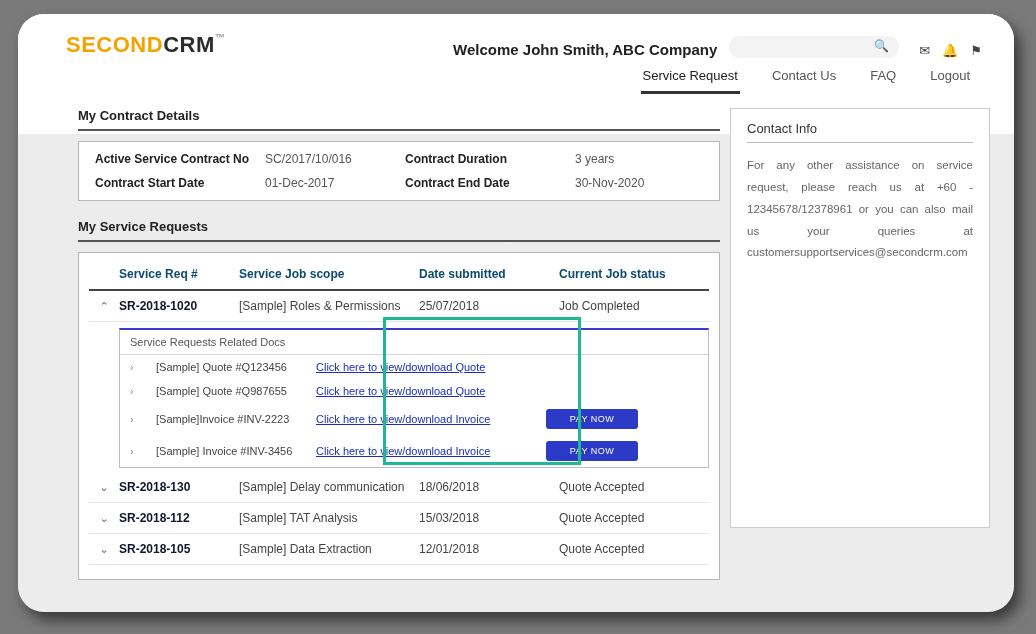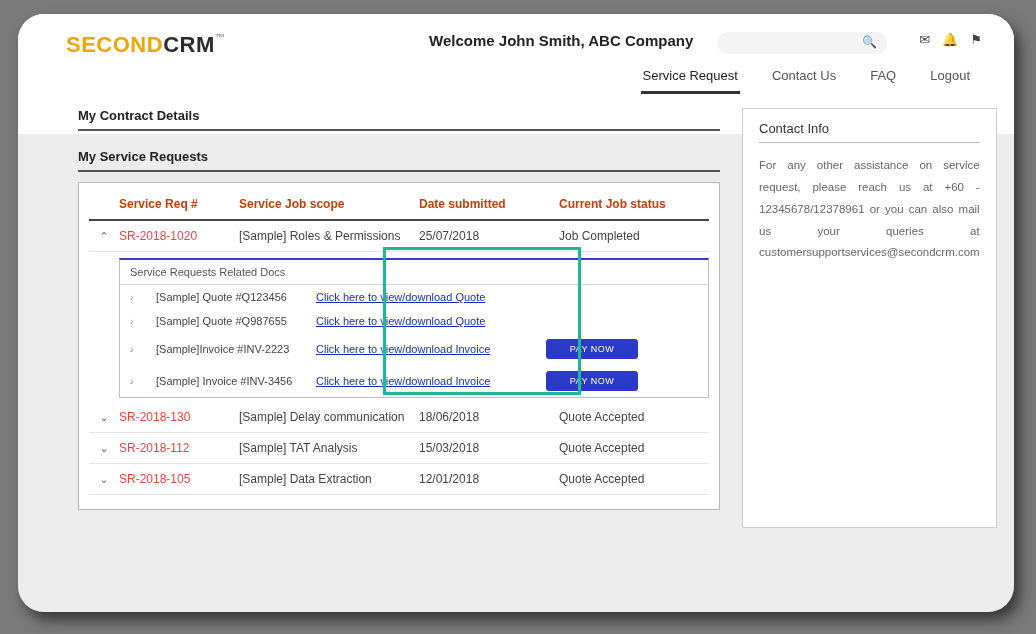--- a/index.html
+++ b/index.html
@@ -23,23 +23,23 @@
     overflow: hidden;
   }
   .inner {
     position: absolute;
     left: 0; top: 0; right: 0; bottom: 0;
     background: linear-gradient(#fff 0 120px, rgba(200,200,200,0.35) 120px 100%);
   }
   
   .header {
     display: flex;
-    align-items: flex-start;
+    align-items: flex-end;
     padding: 18px 32px 2px 48px;
-    gap: 24px;
+    gap: 12px;
   }
   .logo { font-weight: 800; font-size: 22px; letter-spacing: .5px; }
   .logo .p1 { color: #f0a400; }
   .logo .p2 { color: #2c2c2c; }
   .logo .tm { font-size: 10px; color:#999; vertical-align: top;}
   .welcome {
     margin-left: auto;
     font-weight: 700;
     font-size: 15px;
     color: #222;
@@ -63,21 +63,21 @@
   .nav {
     display: flex; justify-content: flex-end;
     gap: 30px;
     padding: 4px 42px 0 0;
     font-size: 13px;
     color:#555;
   }
   .nav span { padding: 4px 2px 8px 2px; cursor:pointer;}
   .nav .active { color:#222; border-bottom: 3px solid #333; font-weight:500;}
   
-  .main { display:flex; padding: 14px 24px 0 60px; gap: 22px;}
+  .main { display:flex; padding: 14px 24px 0 60px; gap: 10px;}
   .left { flex: 1 1 auto; }
   .right { width: 300px; }
   .section-title {
     font-weight: 700; font-size: 13px; color:#222;
     padding: 0 0 6px 0;
     border-bottom: 2px solid #555;
     margin-bottom: 10px;
   }
   .contract-box {
     background: #fff;
@@ -100,32 +100,32 @@
     background:#fff;
     border:1px solid #b7b7b7;
     padding: 8px 10px 14px 10px;
   }
   .thead {
     display:grid;
     grid-template-columns: 30px 120px 180px 140px 150px;
     font-weight:700;
     padding: 6px 0 8px 0;
     border-bottom: 2px solid #444;
-    color:#c2410c;
+    color:#0c4a6e;
   }
   .trow {
     display:grid;
     grid-template-columns: 30px 120px 180px 140px 150px;
     padding: 8px 0;
     border-bottom: 1px solid #e5e5e5;
     color:#444;
     align-items:center;
   }
   .trow .chev { color:#666; font-size:11px; text-align:center; cursor:pointer;}
-  .trow .req { font-weight:400; color:#ef4444;}
+  .trow .req { font-weight:700; color:#0f172a;}
   .docs-panel {
     margin: 6px 0 4px 30px;
     border: 1px solid #bfbfbf;
     border-top: 2px solid #3a3acc;
     background:#fff;
   }
   .docs-title {
     font-size:11px; color:#555;
     padding: 6px 10px;
     border-bottom: 1px solid #d7d7d7;
@@ -196,20 +196,30 @@
         <span class="active">Service Request</span>
         <span>Contact Us</span>
         <span>FAQ</span>
         <span>Logout</span>
       </div>
 
   <div class="main">
     <div class="left">
 
       <div class="section-title">My Contract Details</div>
+      <div class="contract-box">
+        <div class="lbl">Active Service Contract No</div>
+        <div class="val">SC/2017/10/016</div>
+        <div class="lbl">Contract Duration</div>
+        <div class="val">3 years</div>
+        <div class="lbl">Contract Start Date</div>
+        <div class="val">01-Dec-2017</div>
+        <div class="lbl">Contract End Date</div>
+        <div class="val">30-Nov-2020</div>
+      </div>
 
       <div class="section-title2">My Service Requests</div>
       <div class="requests" style="position:relative;">
         <div class="thead">
           <div></div>
           <div>Service Req #</div>
           <div>Service Job scope</div>
           <div>Date submitted</div>
           <div>Current Job status</div>
         </div>

